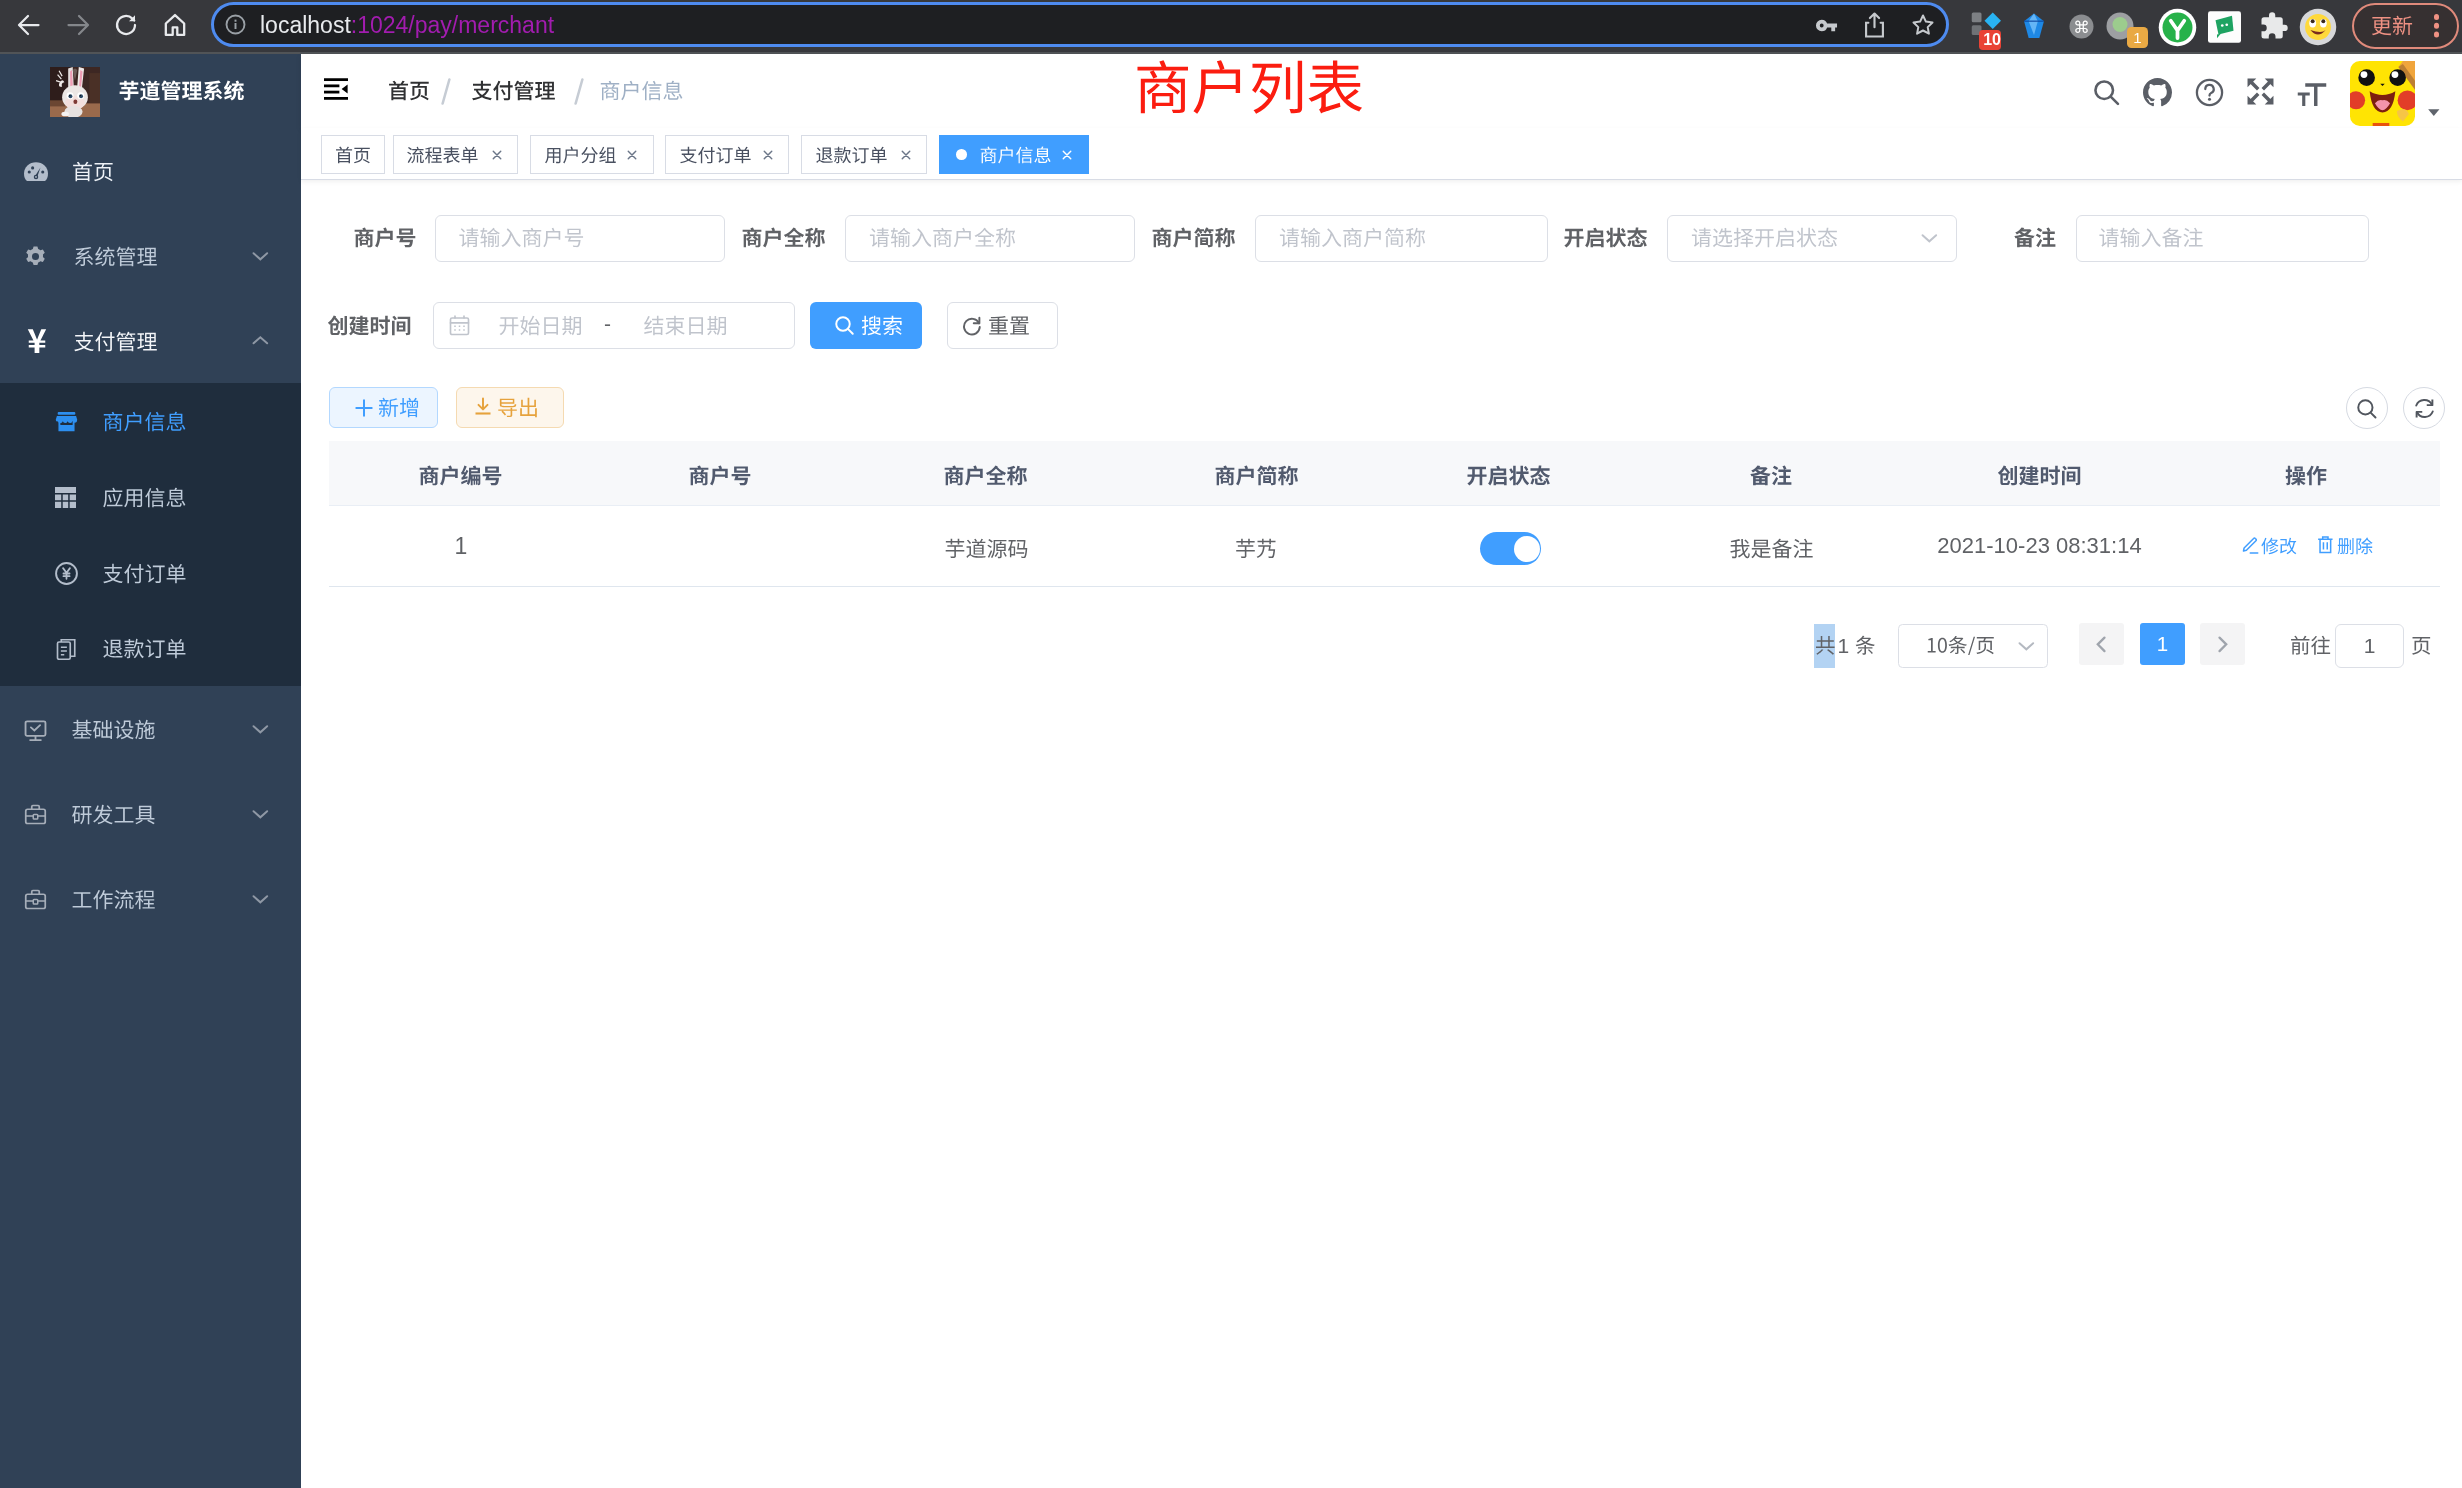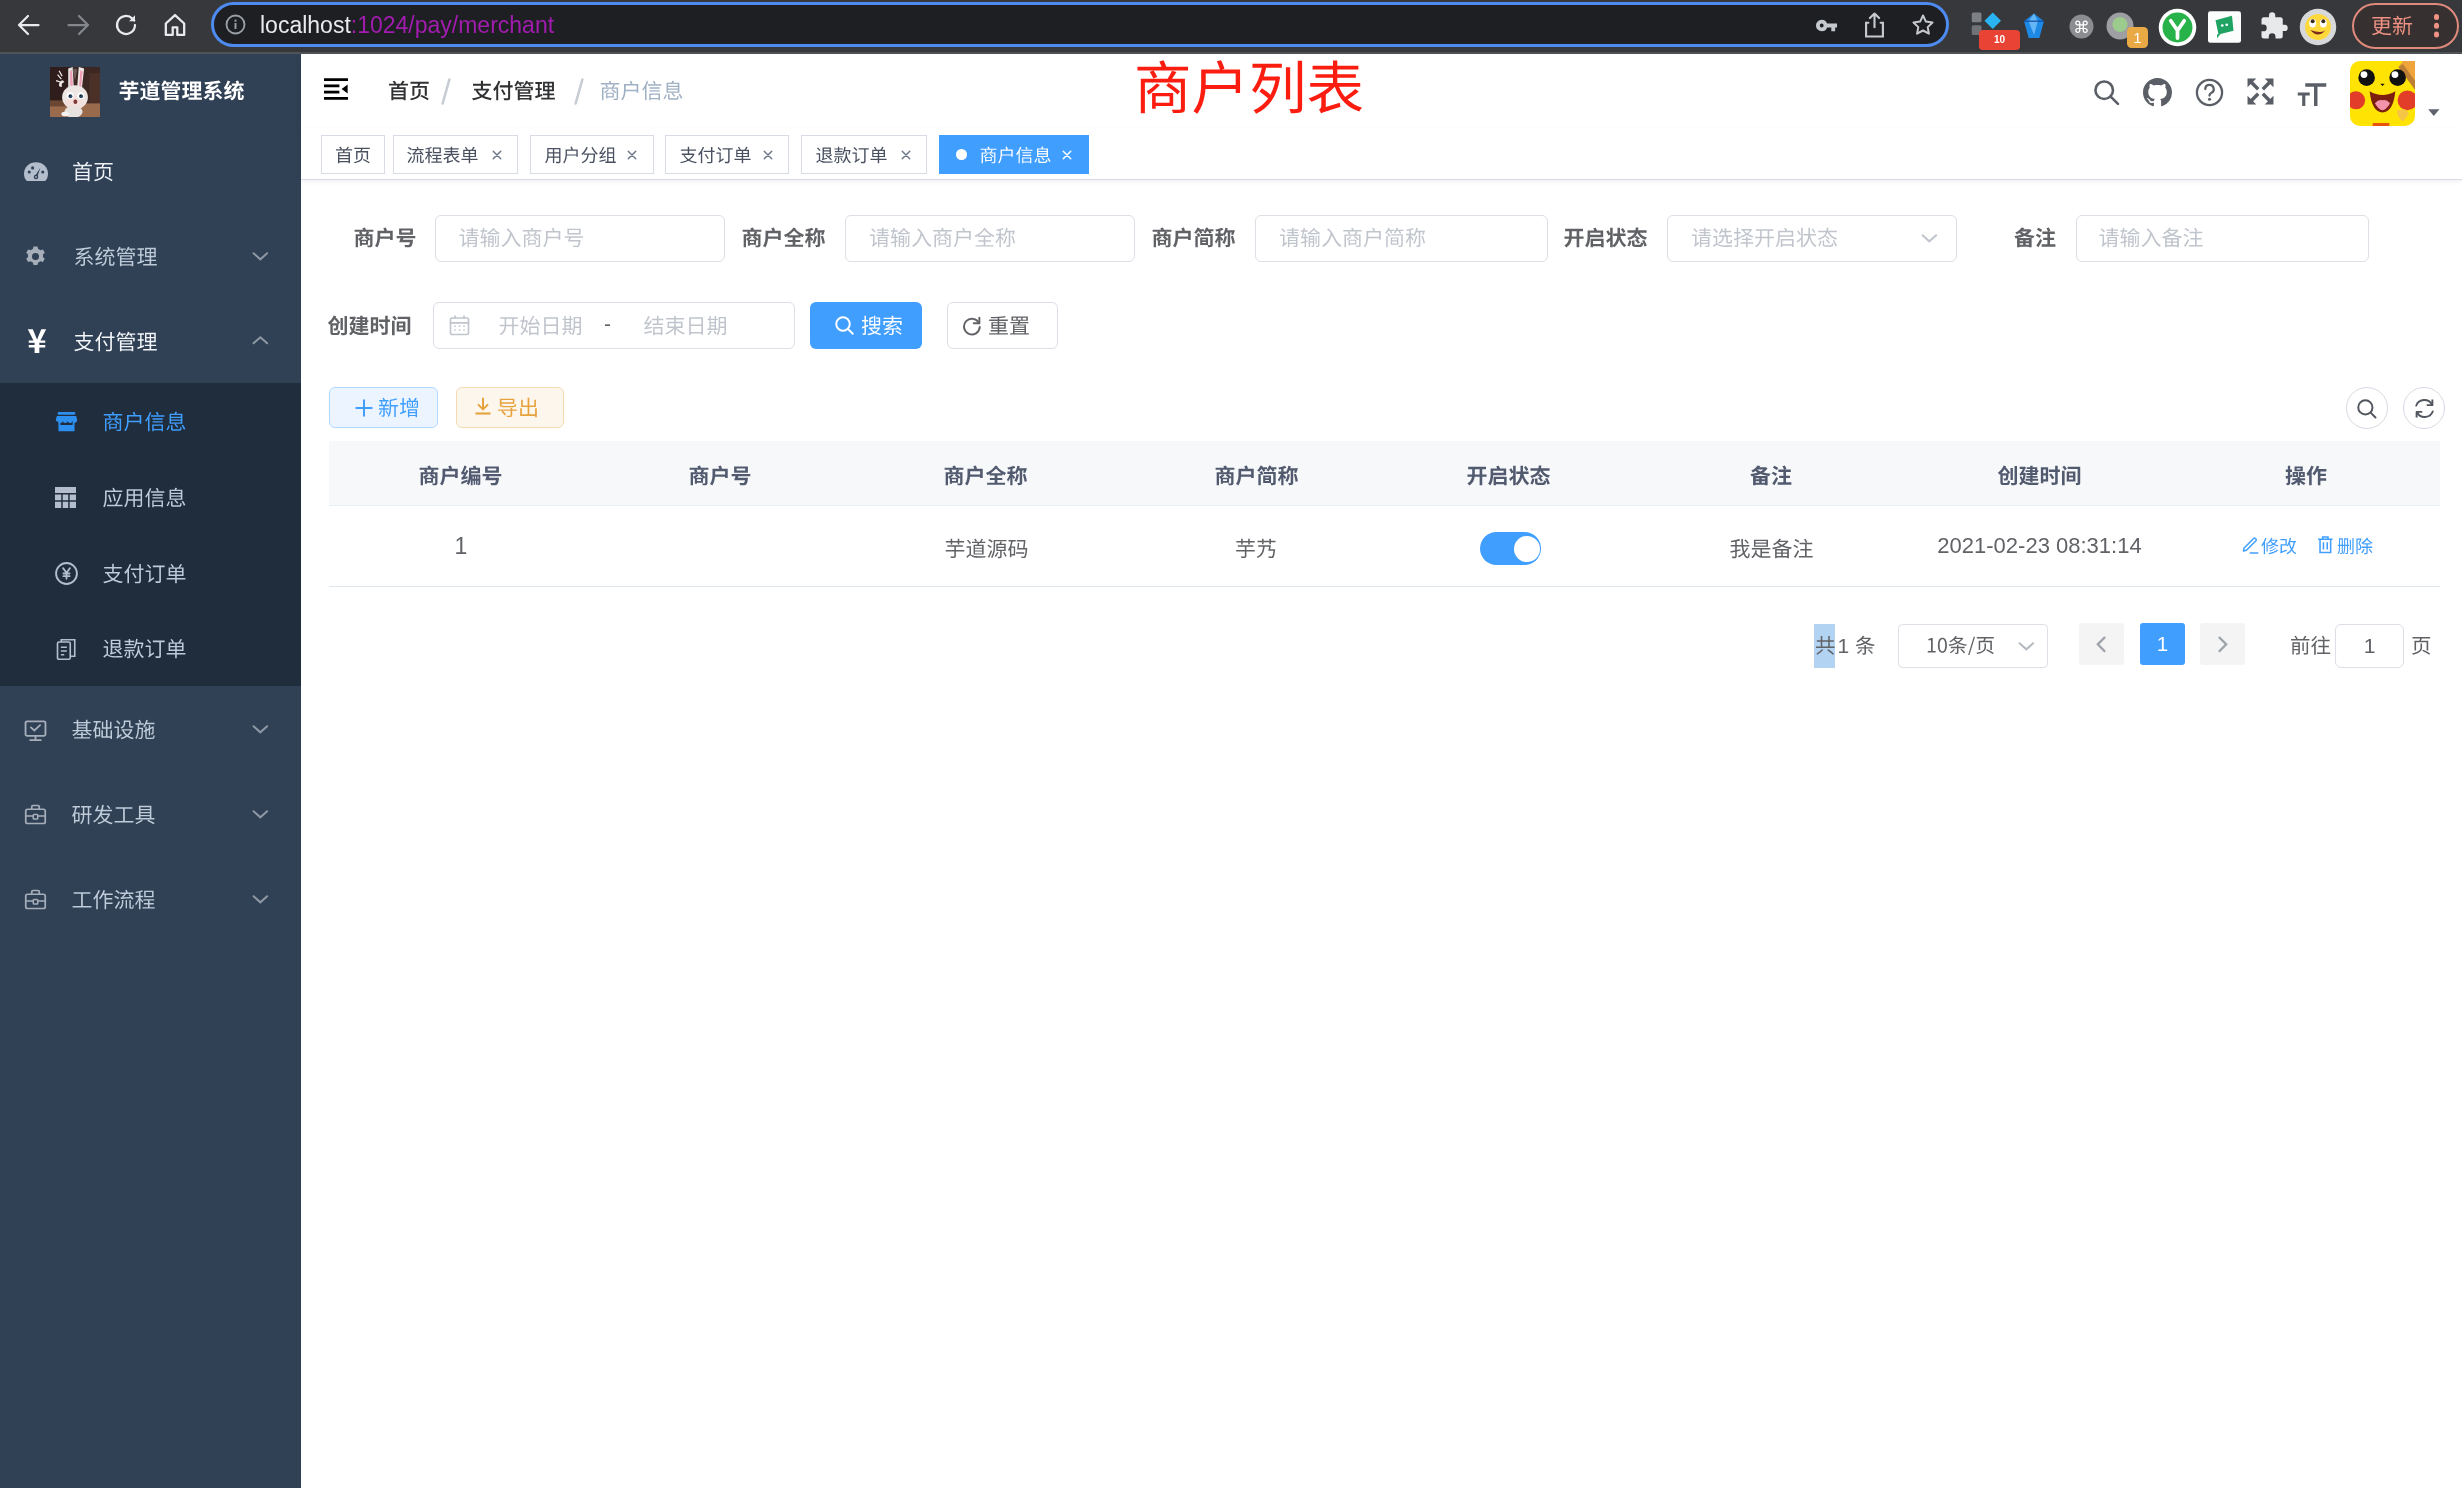--- a/index.html
+++ b/index.html
@@ -35,21 +35,21 @@
       <path d="M7 14 H4 V32 H26 V14 H23" stroke="#c6c9cd" stroke-width="2.8" fill="none" stroke-linecap="round"></path>
     </svg>
 <svg class="ab" style="left:1911px;top:13px" width="24" height="24" viewBox="0 0 24 24">
       <path d="M12 2.5 L14.9 8.6 L21.5 9.5 L16.7 14.1 L17.9 20.7 L12 17.5 L6.1 20.7 L7.3 14.1 L2.5 9.5 L9.1 8.6 Z" stroke="#c6c9cd" stroke-width="2" fill="none" stroke-linejoin="round"></path>
     </svg>
 <svg class="ab" style="left:1970px;top:10.6px" width="35" height="33" viewBox="0 0 46 44">
       <rect x="2" y="2" width="13" height="13" rx="2" fill="#7d8084"></rect>
       <rect x="2" y="19" width="13" height="13" rx="2" fill="#6f7276"></rect>
       <path d="M30 2 L41 13 L30 24 L19 13 Z" fill="#29b3f2"></path>
     </svg>
-<div class="ab" style="left:1979px;top:30px;width:41px;height:20px;background:#e94335;border-radius:3.8px;color:#fff;font-size:10px;text-align:center;line-height:20px;font-weight:bold">10</div>
+<div class="ab" style="left:1979px;top:30px;width:22px;height:20px;background:#e94335;border-radius:3.8px;color:#fff;font-size:16px;text-align:right;line-height:20px;font-weight:bold">10</div>
 <svg class="ab" style="left:2021px;top:12px" width="26" height="29" viewBox="0 0 34 38">
       <path d="M17 2 L30 12 L24 34 L10 34 L4 12 Z" fill="#1e88e5"></path>
       <path d="M17 2 L22 12 L17 30 L10 12 Z" fill="#64b5f6"></path>
       <path d="M4 12 L30 12" stroke="#0d47a1" stroke-width="1.5"></path>
     </svg>
 <svg class="ab" style="left:2068px;top:13px" width="27" height="27" viewBox="0 0 36 36">
       <circle cx="18" cy="18" r="16" fill="#8b8d90"></circle>
       <text x="18" y="26" font-size="22" fill="#fff" text-anchor="middle" font-family="Liberation Sans">⌘</text>
     </svg>
 <svg class="ab" style="left:2105px;top:10.6px" width="30" height="30" viewBox="0 0 40 40">
@@ -445,21 +445,21 @@
       <path fill="#606266" d="M17.6 -23.5V-20.6H10.3V-23.5H8.2V-20.6H1.8V-18.7H8.2V-16H10.3V-18.7H17.6V-16H19.7V-18.7H26.2V-20.6H19.7V-23.5ZM1.6 -8.8V-6.8H13.1V-0.6C13.1 -0.1 12.9 0.1 12.3 0.1C11.8 0.1 9.8 0.1 7.7 0C8.1 0.6 8.4 1.5 8.5 2.1C11.1 2.1 12.9 2.1 13.8 1.8C14.8 1.4 15.2 0.8 15.2 -0.5V-6.8H26.4V-8.8H15.2V-13.1H24.4V-15.1H3.8V-13.1H13.1V-8.8Z M29.8 -21.4C31.3 -20 33 -18 33.8 -16.7L35.5 -17.9C34.7 -19.2 32.9 -21.1 31.4 -22.4ZM40.7 -10.3H50.1V-8H40.7ZM40.7 -6.5H50.1V-4.1H40.7ZM40.7 -14.1H50.1V-11.8H40.7ZM38.8 -15.7V-2.5H52.2V-15.7H45.5C45.8 -16.4 46.1 -17.2 46.5 -18.1H54.5V-19.8H49.3C50 -20.7 50.7 -21.9 51.3 -22.9L49.3 -23.5C48.8 -22.4 47.9 -20.9 47.2 -19.8H41.9L43.4 -20.5C43 -21.4 42.1 -22.7 41.3 -23.6L39.6 -22.9C40.3 -22 41.1 -20.7 41.5 -19.8H36.7V-18.1H44.1C44 -17.3 43.7 -16.4 43.5 -15.7ZM35.3 -13.5H29.4V-11.6H33.3V-2.9C32.1 -2.4 30.6 -1.2 29.2 0.2L30.5 1.9C31.9 0.2 33.3 -1.3 34.4 -1.3C35 -1.3 35.9 -0.5 37.1 0.2C39 1.3 41.4 1.6 44.7 1.6C47.4 1.6 52.3 1.4 54.3 1.3C54.4 0.7 54.7 -0.3 54.9 -0.8C52.2 -0.5 48 -0.3 44.8 -0.3C41.7 -0.3 39.3 -0.5 37.5 -1.5C36.5 -2 35.9 -2.5 35.3 -2.8Z M71 -11.4H79.6V-8.9H71ZM71 -15.4H79.6V-13H71ZM70.1 -5.7C69.3 -3.9 68.1 -1.9 66.8 -0.5C67.3 -0.3 68.1 0.3 68.5 0.6C69.7 -0.9 71.1 -3.2 72 -5.2ZM78.1 -5.3C79.2 -3.5 80.5 -1.1 81.1 0.3L83.1 -0.6C82.4 -1.9 81 -4.3 79.9 -6ZM58.4 -21.8C60 -20.8 62.1 -19.4 63.1 -18.5L64.4 -20.2C63.3 -21 61.2 -22.3 59.7 -23.2ZM57.1 -14.2C58.6 -13.3 60.7 -12 61.8 -11.2L63 -12.9C61.9 -13.7 59.8 -14.9 58.3 -15.7ZM57.7 0.7 59.5 1.8C60.9 -0.8 62.4 -4.3 63.6 -7.2L61.9 -8.4C60.6 -5.2 58.9 -1.5 57.7 0.7ZM65.5 -22.1V-14.5C65.5 -9.9 65.2 -3.5 62 1C62.5 1.2 63.4 1.8 63.7 2.1C67.1 -2.6 67.5 -9.6 67.5 -14.5V-20.2H82.6V-22.1ZM74.2 -19.9C74 -19 73.7 -17.9 73.4 -17H69.1V-7.3H74.2V0C74.2 0.3 74.1 0.4 73.7 0.4C73.4 0.4 72.1 0.4 70.8 0.4C71.1 1 71.3 1.7 71.4 2.2C73.2 2.2 74.5 2.2 75.2 1.9C76 1.6 76.2 1.1 76.2 0.1V-7.3H81.6V-17H75.4C75.8 -17.7 76.2 -18.6 76.5 -19.4Z M95.5 -5.7V-3.8H106.2V-5.7ZM97.7 -18.2C97.6 -15.4 97.2 -11.7 96.8 -9.4H97.4L108.2 -9.4C107.6 -3.3 107 -0.8 106.3 -0.1C106 0.2 105.7 0.3 105.2 0.3C104.7 0.3 103.5 0.3 102.1 0.1C102.5 0.6 102.6 1.5 102.7 2C104 2.1 105.3 2.1 106.1 2.1C106.9 2 107.4 1.8 108 1.2C109 0.2 109.6 -2.7 110.3 -10.3C110.3 -10.6 110.3 -11.2 110.3 -11.2H106.8C107.3 -14.7 107.7 -18.9 108 -21.8L106.5 -22L106.1 -21.9H96.4V-19.9H105.8C105.6 -17.5 105.2 -14.1 104.9 -11.2H99C99.3 -13.3 99.6 -15.9 99.7 -18.1ZM85.4 -22V-20.1H88.8C88.1 -15.8 86.8 -11.8 84.8 -9.2C85.1 -8.6 85.6 -7.4 85.8 -6.9C86.3 -7.6 86.8 -8.4 87.2 -9.2V1H89.1V-1.3H94.2V-13.4H89.1C89.8 -15.5 90.4 -17.8 90.9 -20.1H95V-22ZM89.1 -11.5H92.4V-3.2H89.1Z"></path>
     </svg>
 <svg style="position:absolute;left:1235px;top:538px" width="42" height="21" viewBox="0 -24.64 56 28">
       <path fill="#606266" d="M17.6 -23.5V-20.6H10.3V-23.5H8.2V-20.6H1.8V-18.7H8.2V-16H10.3V-18.7H17.6V-16H19.7V-18.7H26.2V-20.6H19.7V-23.5ZM1.6 -8.8V-6.8H13.1V-0.6C13.1 -0.1 12.9 0.1 12.3 0.1C11.8 0.1 9.8 0.1 7.7 0C8.1 0.6 8.4 1.5 8.5 2.1C11.1 2.1 12.9 2.1 13.8 1.8C14.8 1.4 15.2 0.8 15.2 -0.5V-6.8H26.4V-8.8H15.2V-13.1H24.4V-15.1H3.8V-13.1H13.1V-8.8Z M45.8 -23.5V-20.9H38.1V-23.5H36.1V-20.9H30V-19H36.1V-16.3H38.1V-19H45.8V-16.3H47.9V-19H54V-20.9H47.9V-23.5ZM31 -15V-13H37.3C36.8 -7.6 35.6 -2.3 28.9 0.3C29.4 0.7 30 1.5 30.2 2C37.4 -1 38.9 -6.8 39.5 -13H45.5C45.2 -11.2 44.8 -9.2 44.4 -7.8H51.2C50.7 -2.9 50.2 -0.9 49.5 -0.2C49.2 0 48.9 0.1 48.3 0.1C47.7 0.1 46 0.1 44.3 -0.1C44.7 0.5 45 1.3 45 2C46.6 2.1 48.2 2.1 49.1 2C50 2 50.6 1.8 51.2 1.2C52.2 0.2 52.8 -2.4 53.4 -8.8C53.5 -9.1 53.5 -9.8 53.5 -9.8H46.9C47.2 -11.4 47.6 -13.3 47.9 -15Z"></path>
     </svg>
 <div class="ab" style="left:1480px;top:532px;width:61px;height:33px;border-radius:16.7px;background:#409eff"></div>
 <div class="ab" style="left:1514px;top:536px;width:26px;height:26px;border-radius:13px;background:#fff"></div>
 <svg style="position:absolute;left:1729px;top:538px" width="85" height="21" viewBox="0 -24.64 112 28">
       <path fill="#606266" d="M19.7 -21.7C21.3 -20.2 23.2 -18.2 24.1 -16.9L25.8 -18.1C24.9 -19.4 22.9 -21.4 21.3 -22.8ZM23.3 -12C22.3 -10.2 21.1 -8.4 19.6 -6.8C19.1 -8.7 18.7 -10.9 18.5 -13.2H26.5V-15.2H18.2C18 -17.8 17.9 -20.5 17.9 -23.3H15.7C15.7 -20.5 15.8 -17.8 16.1 -15.2H9.7V-20.2C11.4 -20.5 13 -20.9 14.4 -21.4L12.9 -23.2C10.2 -22.2 5.7 -21.2 1.7 -20.6C2 -20.1 2.3 -19.4 2.4 -18.9C4 -19.1 5.8 -19.4 7.6 -19.7V-15.2H1.6V-13.2H7.6V-8.3L1.1 -7L1.8 -4.9L7.6 -6.2V-0.5C7.6 0 7.4 0.1 6.9 0.2C6.4 0.2 4.8 0.2 3 0.1C3.3 0.7 3.6 1.7 3.7 2.3C6 2.3 7.6 2.2 8.4 1.9C9.4 1.5 9.7 0.9 9.7 -0.5V-6.7L14.8 -7.9L14.7 -9.8L9.7 -8.7V-13.2H16.3C16.6 -10.2 17.2 -7.4 17.8 -5C15.8 -3.2 13.6 -1.6 11.2 -0.5C11.7 -0 12.3 0.7 12.6 1.2C14.7 0.1 16.7 -1.3 18.6 -2.9C19.8 0.3 21.6 2.3 23.8 2.3C25.9 2.3 26.7 1 27 -3.7C26.5 -3.9 25.7 -4.4 25.3 -4.8C25.1 -1.2 24.8 0.2 24 0.2C22.6 0.2 21.3 -1.6 20.3 -4.6C22.2 -6.6 23.9 -8.8 25.1 -11.2Z M34.6 -17H49.2V-14.7H34.6ZM34.6 -20.8H49.2V-18.5H34.6ZM32.6 -22.4V-13.1H51.3V-22.4ZM34.5 -8.4C33.7 -4.3 31.9 -1.1 29 0.8C29.5 1.1 30.3 1.9 30.6 2.3C32.4 1 33.9 -0.8 34.9 -3.1C37.2 0.8 40.9 1.7 46.5 1.7H54.2C54.3 1.1 54.6 0.2 55 -0.3C53.5 -0.3 47.7 -0.3 46.6 -0.3C45.4 -0.3 44.3 -0.3 43.3 -0.4V-4.3H52.6V-6.2H43.3V-9.3H54.4V-11.2H29.7V-9.3H41.2V-0.8C38.8 -1.4 37 -2.7 35.9 -5.3C36.1 -6.2 36.4 -7.1 36.6 -8.1Z M75.2 -19.3C73.8 -17.8 72 -16.6 69.9 -15.5C68 -16.5 66.4 -17.6 65.2 -19L65.5 -19.3ZM66.3 -23.6C64.9 -21.2 62.2 -18.4 58.1 -16.5C58.6 -16.1 59.2 -15.4 59.6 -14.9C61.2 -15.7 62.5 -16.7 63.7 -17.6C64.9 -16.5 66.2 -15.4 67.8 -14.5C64.3 -13.1 60.5 -12.1 56.8 -11.6C57.2 -11.1 57.6 -10.2 57.8 -9.6C61.9 -10.3 66.2 -11.5 70 -13.4C73.5 -11.7 77.6 -10.6 81.9 -10C82.2 -10.6 82.8 -11.5 83.2 -12C79.3 -12.4 75.4 -13.2 72.2 -14.5C74.8 -16.1 77.1 -18 78.6 -20.4L77.3 -21.2L76.9 -21.1H67.2C67.7 -21.8 68.2 -22.5 68.6 -23.2ZM62.9 -3.6H68.9V-0.5H62.9ZM62.9 -5.3V-8.1H68.9V-5.3ZM76.9 -3.6V-0.5H71V-3.6ZM76.9 -5.3H71V-8.1H76.9ZM60.8 -10V2.2H62.9V1.3H76.9V2.2H79.2V-10Z M86.6 -21.7C88.5 -20.8 90.8 -19.5 92 -18.5L93.2 -20.3C92 -21.1 89.6 -22.4 87.8 -23.2ZM85.2 -13.9C86.9 -13.1 89.2 -11.8 90.4 -10.9L91.5 -12.6C90.4 -13.5 88 -14.7 86.3 -15.5ZM86 0.5 87.8 1.9C89.4 -0.7 91.4 -4.2 92.8 -7.1L91.3 -8.5C89.7 -5.3 87.5 -1.7 86 0.5ZM99.3 -22.9C100.3 -21.5 101.3 -19.5 101.7 -18.3L103.7 -19.1C103.3 -20.3 102.2 -22.2 101.2 -23.6ZM93.4 -18.2V-16.2H100.7V-9.9H94.4V-7.9H100.7V-0.6H92.5V1.4H110.9V-0.6H102.9V-7.9H109.3V-9.9H102.9V-16.2H110.3V-18.2Z"></path>
     </svg>
-<div class="ab" style="left:1926px;top:506px;width:227px;height:80px;line-height:80px;text-align:center;font-size:22px;color:#606266">2021-02-23 08:31:14</div>
+<div class="ab" style="left:1926px;top:506px;width:227px;height:80px;line-height:80px;text-align:center;font-size:22px;color:#606266">2021-10-23 08:31:14</div>
 <svg class="ab" style="left:2242px;top:535px" width="18" height="20" viewBox="0 0 24 26">
       <path d="M2 21 L2.8 17 L15.5 4.3 A1.5 1.5 0 0 1 17.7 4.3 L18.6 5.2 A1.5 1.5 0 0 1 18.6 7.4 L5.9 20.1 Z" stroke="#409eff" stroke-width="2" fill="none" stroke-linejoin="round"></path>
       <path d="M11 23.5 H21" stroke="#409eff" stroke-width="2" stroke-linecap="round"></path>
     </svg>
 <svg style="position:absolute;left:2261px;top:537px" width="36" height="18" viewBox="0 -21.12 48 24">
       <path fill="#409eff" d="M16.8 -9.3C15.5 -8 13 -6.9 10.9 -6.2C11.2 -6 11.7 -5.5 11.9 -5.2C14.2 -5.9 16.7 -7.2 18.1 -8.7ZM19.1 -6.9C17.4 -5.2 14.3 -3.8 11.2 -3.1C11.6 -2.8 11.9 -2.3 12.1 -1.9C15.4 -2.8 18.6 -4.3 20.4 -6.3ZM21.3 -4.3C19.2 -1.8 14.7 -0.3 9.9 0.4C10.3 0.8 10.7 1.4 10.8 1.8C15.9 1 20.4 -0.8 22.8 -3.6ZM7.3 -13.5V-1.9H8.9V-13.5ZM13.3 -16H20C19.2 -14.7 18 -13.6 16.6 -12.7C15.1 -13.7 14 -14.9 13.3 -16ZM13.6 -20.2C12.6 -17.6 10.8 -15.1 8.9 -13.5C9.3 -13.2 10 -12.7 10.3 -12.4C11 -13.1 11.7 -13.9 12.4 -14.8C13.1 -13.8 14 -12.8 15.2 -11.9C13.3 -10.8 11.1 -10.2 8.9 -9.8C9.2 -9.4 9.6 -8.8 9.8 -8.4C12.2 -8.9 14.5 -9.7 16.6 -10.9C18.1 -9.9 20.1 -9.1 22.3 -8.5C22.5 -9 23 -9.6 23.3 -10C21.3 -10.4 19.5 -11 18 -11.8C19.8 -13.2 21.4 -14.9 22.3 -17.1L21.2 -17.6L20.9 -17.5H14.2C14.6 -18.3 14.9 -19 15.2 -19.8ZM5.6 -20C4.5 -16.3 2.6 -12.6 0.5 -10.2C0.8 -9.8 1.3 -8.8 1.4 -8.4C2.2 -9.3 3 -10.4 3.7 -11.5V1.9H5.4V-14.7C6.1 -16.3 6.8 -17.9 7.3 -19.6Z M38.4 -14H43.4C42.9 -10.9 42.1 -8.2 40.9 -6C39.8 -8.3 38.9 -10.9 38.4 -13.8ZM25.8 -18.5V-16.7H32.6V-11.6H26.1V-2.5C26.1 -1.6 25.8 -1.3 25.4 -1.1C25.7 -0.6 26 0.2 26.1 0.8C26.7 0.3 27.6 -0.1 34.5 -2.8C34.5 -3.2 34.3 -4 34.3 -4.5L28 -2.2V-9.8H34.3L34.2 -9.7C34.6 -9.4 35.3 -8.7 35.6 -8.4C36.2 -9.2 36.8 -10.2 37.3 -11.3C37.9 -8.7 38.8 -6.3 39.9 -4.3C38.4 -2.3 36.5 -0.8 34 0.4C34.3 0.8 34.9 1.6 35.1 2C37.5 0.8 39.4 -0.7 40.9 -2.7C42.3 -0.8 43.9 0.8 46 1.8C46.2 1.3 46.8 0.6 47.2 0.3C45.1 -0.7 43.4 -2.3 42 -4.2C43.6 -6.9 44.6 -10.1 45.3 -14H46.8V-15.7H39C39.4 -17 39.8 -18.4 40.1 -19.8L38.3 -20.2C37.6 -16.2 36.2 -12.4 34.3 -9.9V-18.5Z"></path>
     </svg>
 <svg class="ab" style="left:2317px;top:535px" width="16.7" height="19" viewBox="0 0 22 25">
       <path d="M1.5 5.5 H20.5 M7.5 5.5 V2.5 H14.5 V5.5 M4 5.5 L4 23 H18 L18 5.5 M8.5 9.5 V19 M13.5 9.5 V19" stroke="#409eff" stroke-width="2" fill="none"></path>
     </svg>

